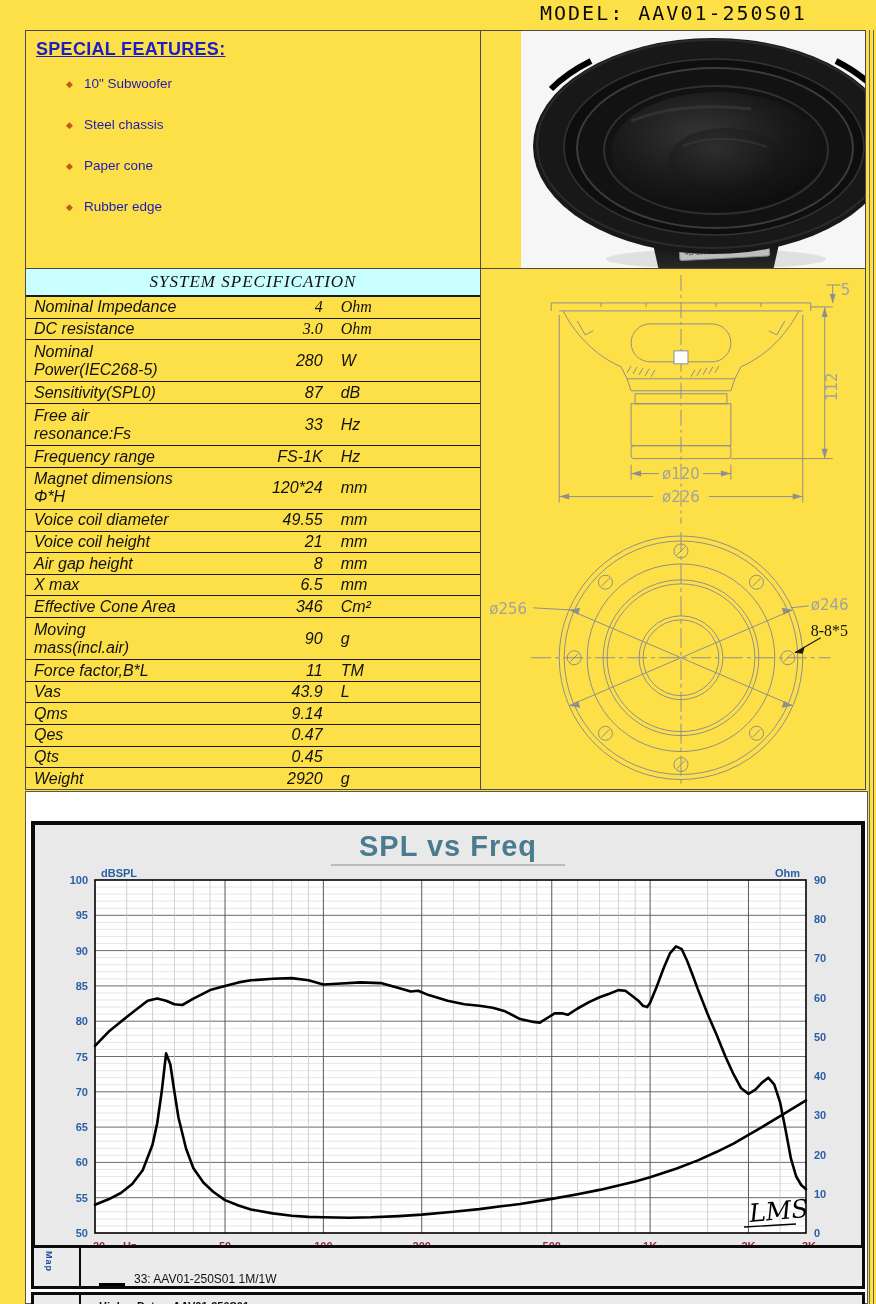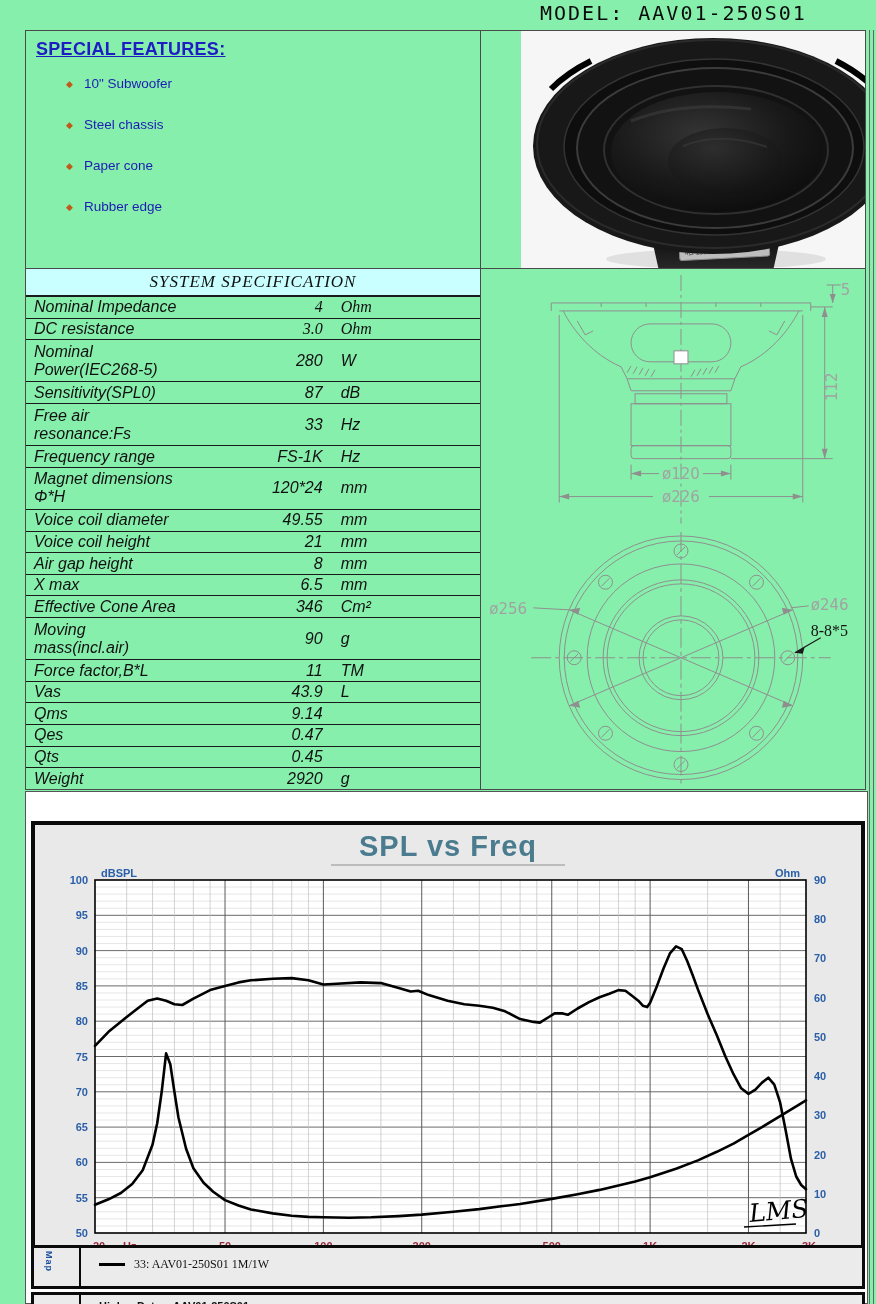--- a/index.html
+++ b/index.html
@@ -1,17 +1,17 @@
 <!DOCTYPE html>
 <html><head>
 <meta charset="utf-8">
 <style>
   html,body{margin:0;padding:0;background:#fff;}
   body{font-family:"Liberation Sans",sans-serif;}
-  #page{position:relative;width:876px;height:1304px;background:#86efac;overflow:hidden;}
+  #page{position:relative;width:876px;height:1304px;background:#fde047;overflow:hidden;}
 
   
   #model-header{position:absolute;top:1px;left:540px;width:336px;
     font-family:"DejaVu Sans Mono",monospace;font-size:20px;letter-spacing:2px;color:#0a0a0a;white-space:nowrap;}
 
   
   #top-row{position:absolute;left:25px;top:30px;width:841px;height:239px;
     border:1px solid #4a4a4a;box-sizing:border-box;display:flex;gap:40px;}
   .features-cell{width:455px;border-right:1px solid #4a4a4a;box-sizing:border-box;padding:8px 0 0 10px;}
   .features-heading{color:#1d1dc4;font-size:18px;font-weight:bold;text-decoration:underline;letter-spacing:.3px;}
@@ -44,21 +44,21 @@
     background:#e9e9e9;border:4px solid #0b0b0b;box-sizing:border-box;margin-top:22px;}
   .chart-title{margin:5px auto 0 auto;text-align:center;color:#4a7b8e;font-size:29px;font-weight:bold;
     width:max-content;border-bottom:2px solid #bcbcbc;padding:0 28px 1px 28px;letter-spacing:1px;}
   #spl-chart{display:block;margin:0 auto;}
 
   #legend-box{position:absolute;left:31px;top:1245px;width:834px;height:44px;
     border:3px solid #0b0b0b;background:#ebebeb;box-sizing:border-box;display:flex;}
   .legend-side{width:47px;border-right:2px solid #0b0b0b;box-sizing:border-box;position:relative;}
   .legend-side span{position:absolute;left:10px;top:3px;writing-mode:vertical-rl;
     font-size:9px;font-weight:bold;color:#1a4fa0;letter-spacing:1px;}
-  .legend-main{flex:1;display:flex;align-items:flex-start;padding:9px 0 0 18px;font-family:Liberation Serif, serif;}
+  .legend-main{flex:1;display:flex;align-items:flex-end;padding:9px 0 0 18px;}
   .line-sample{width:26px;height:3px;background:#000;margin:6px 9px 0 0;}
   .legend-text{font-size:12px;color:#101010;}
 
   #bottom-strip{position:absolute;left:31px;top:1292px;width:834px;height:20px;
     border:3px solid #0b0b0b;border-bottom:none;background:#ebebeb;box-sizing:border-box;display:flex;overflow:hidden;}
   .strip-side{width:47px;border-right:2px solid #0b0b0b;box-sizing:border-box;}
   .strip-text{font-size:11px;font-weight:bold;color:#101010;padding:5px 0 0 18px;}
 
   #right-double-line{position:absolute;left:869px;top:30px;width:3px;height:1274px;
     border-left:1px solid #666;border-right:1px solid #666;}

